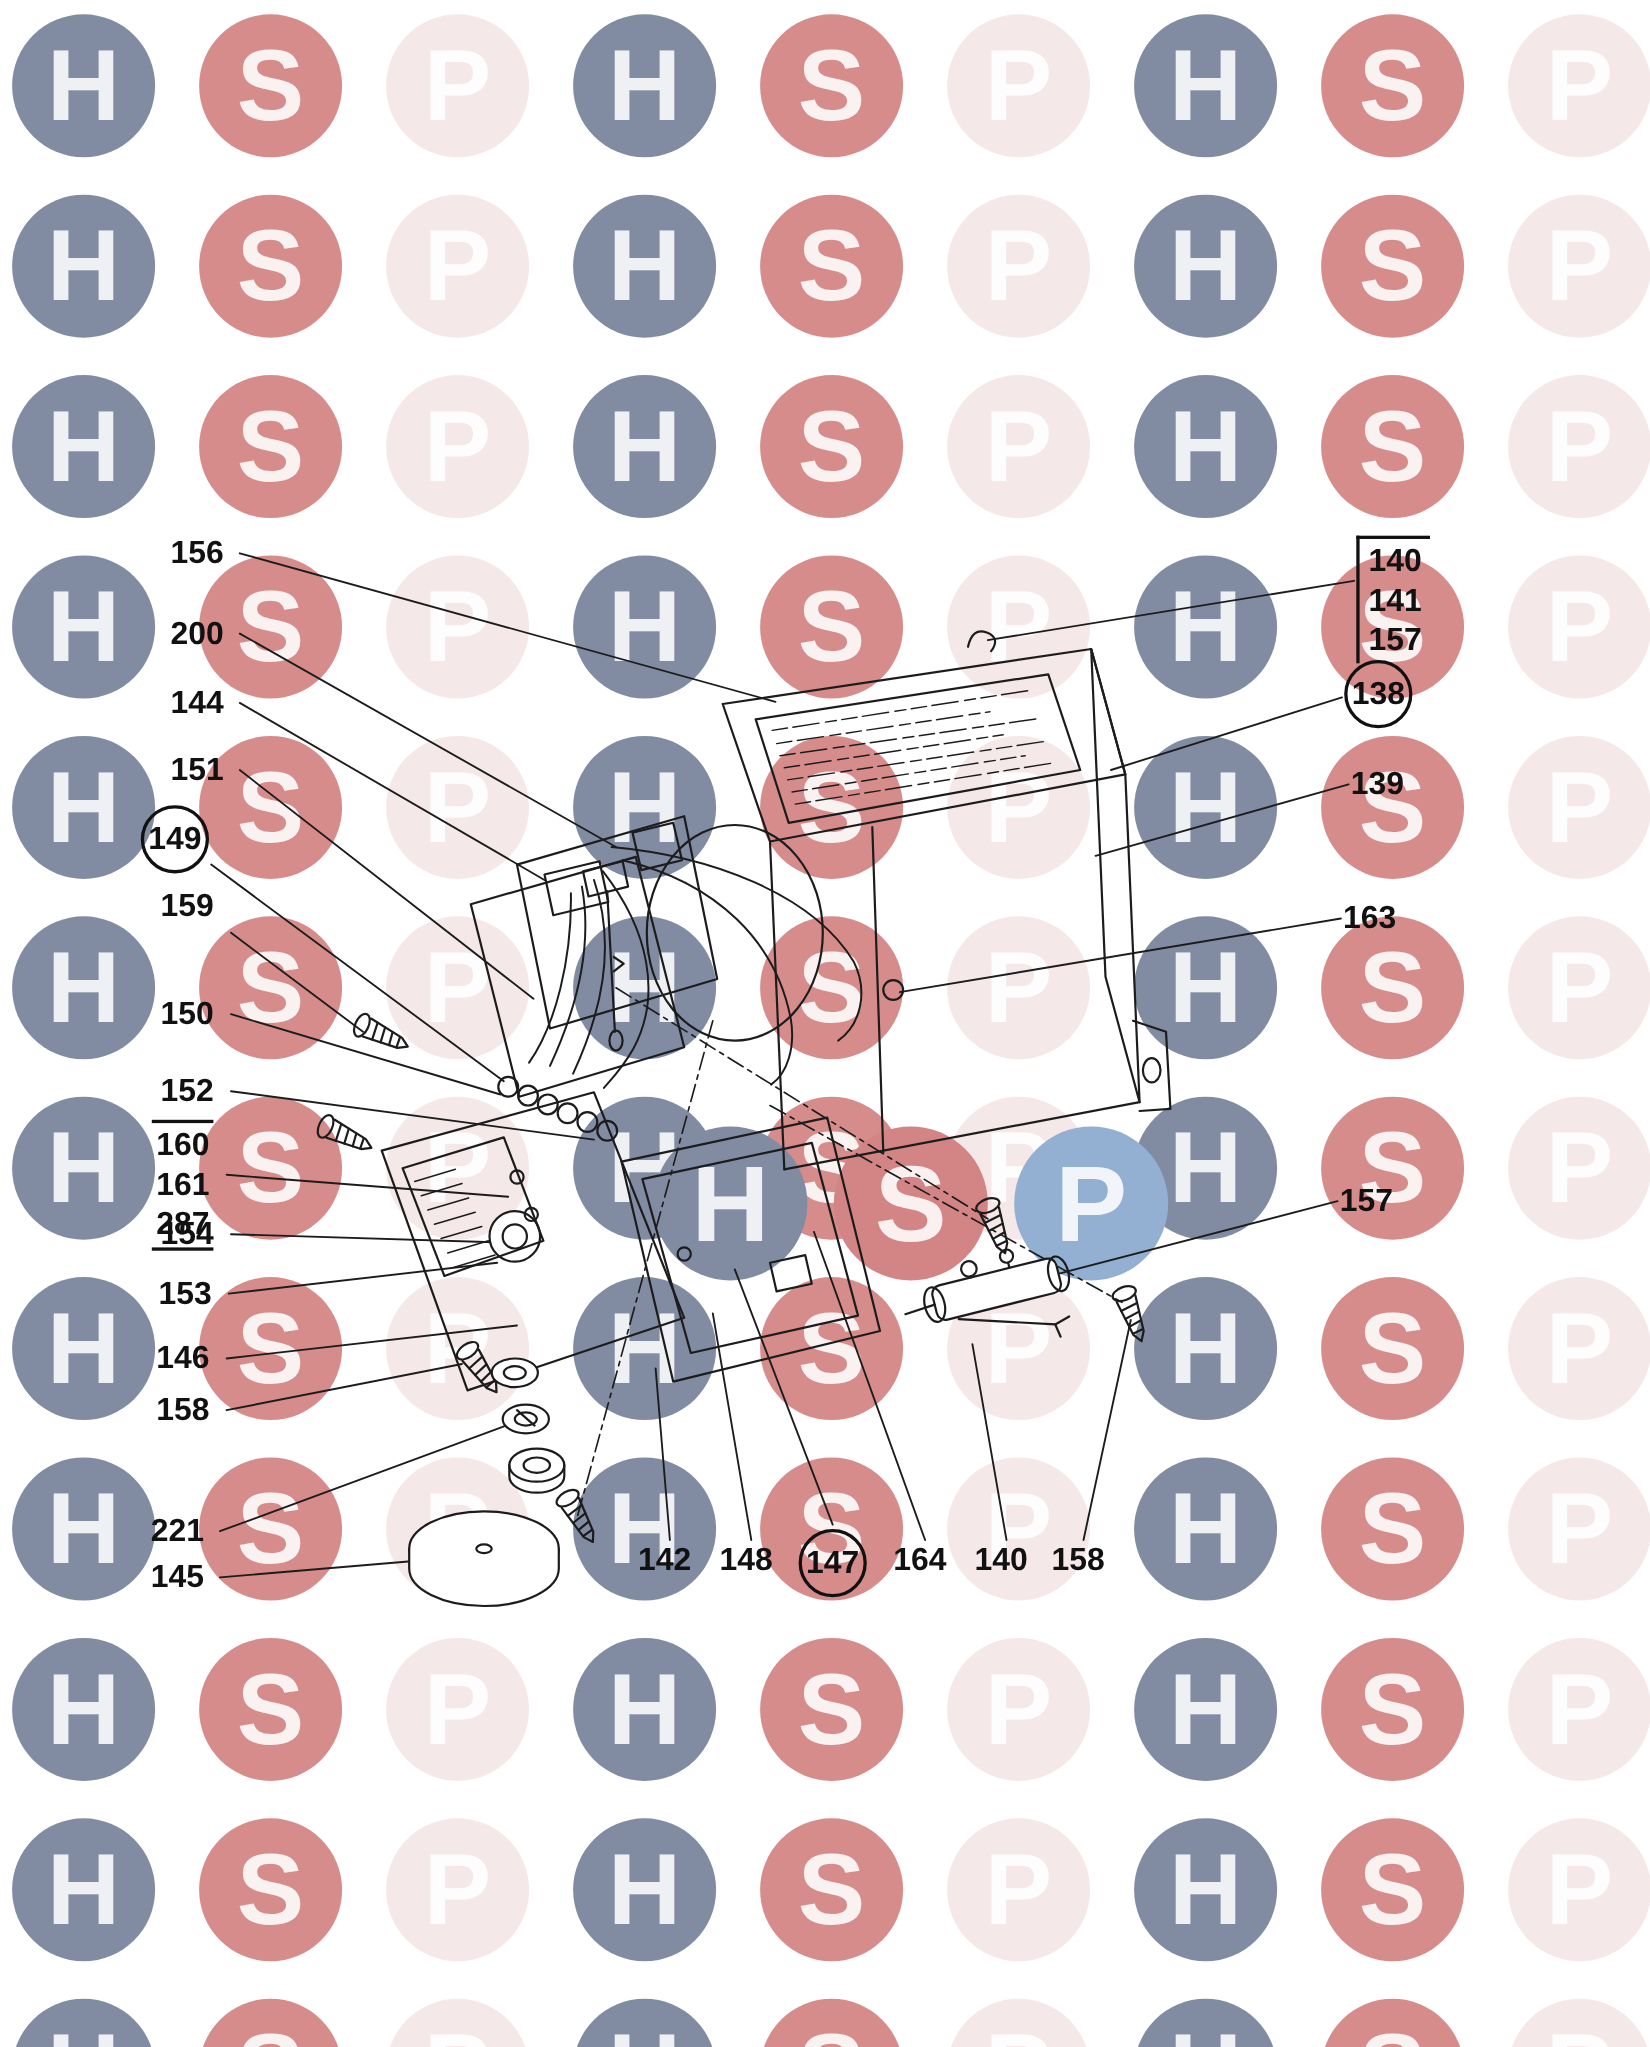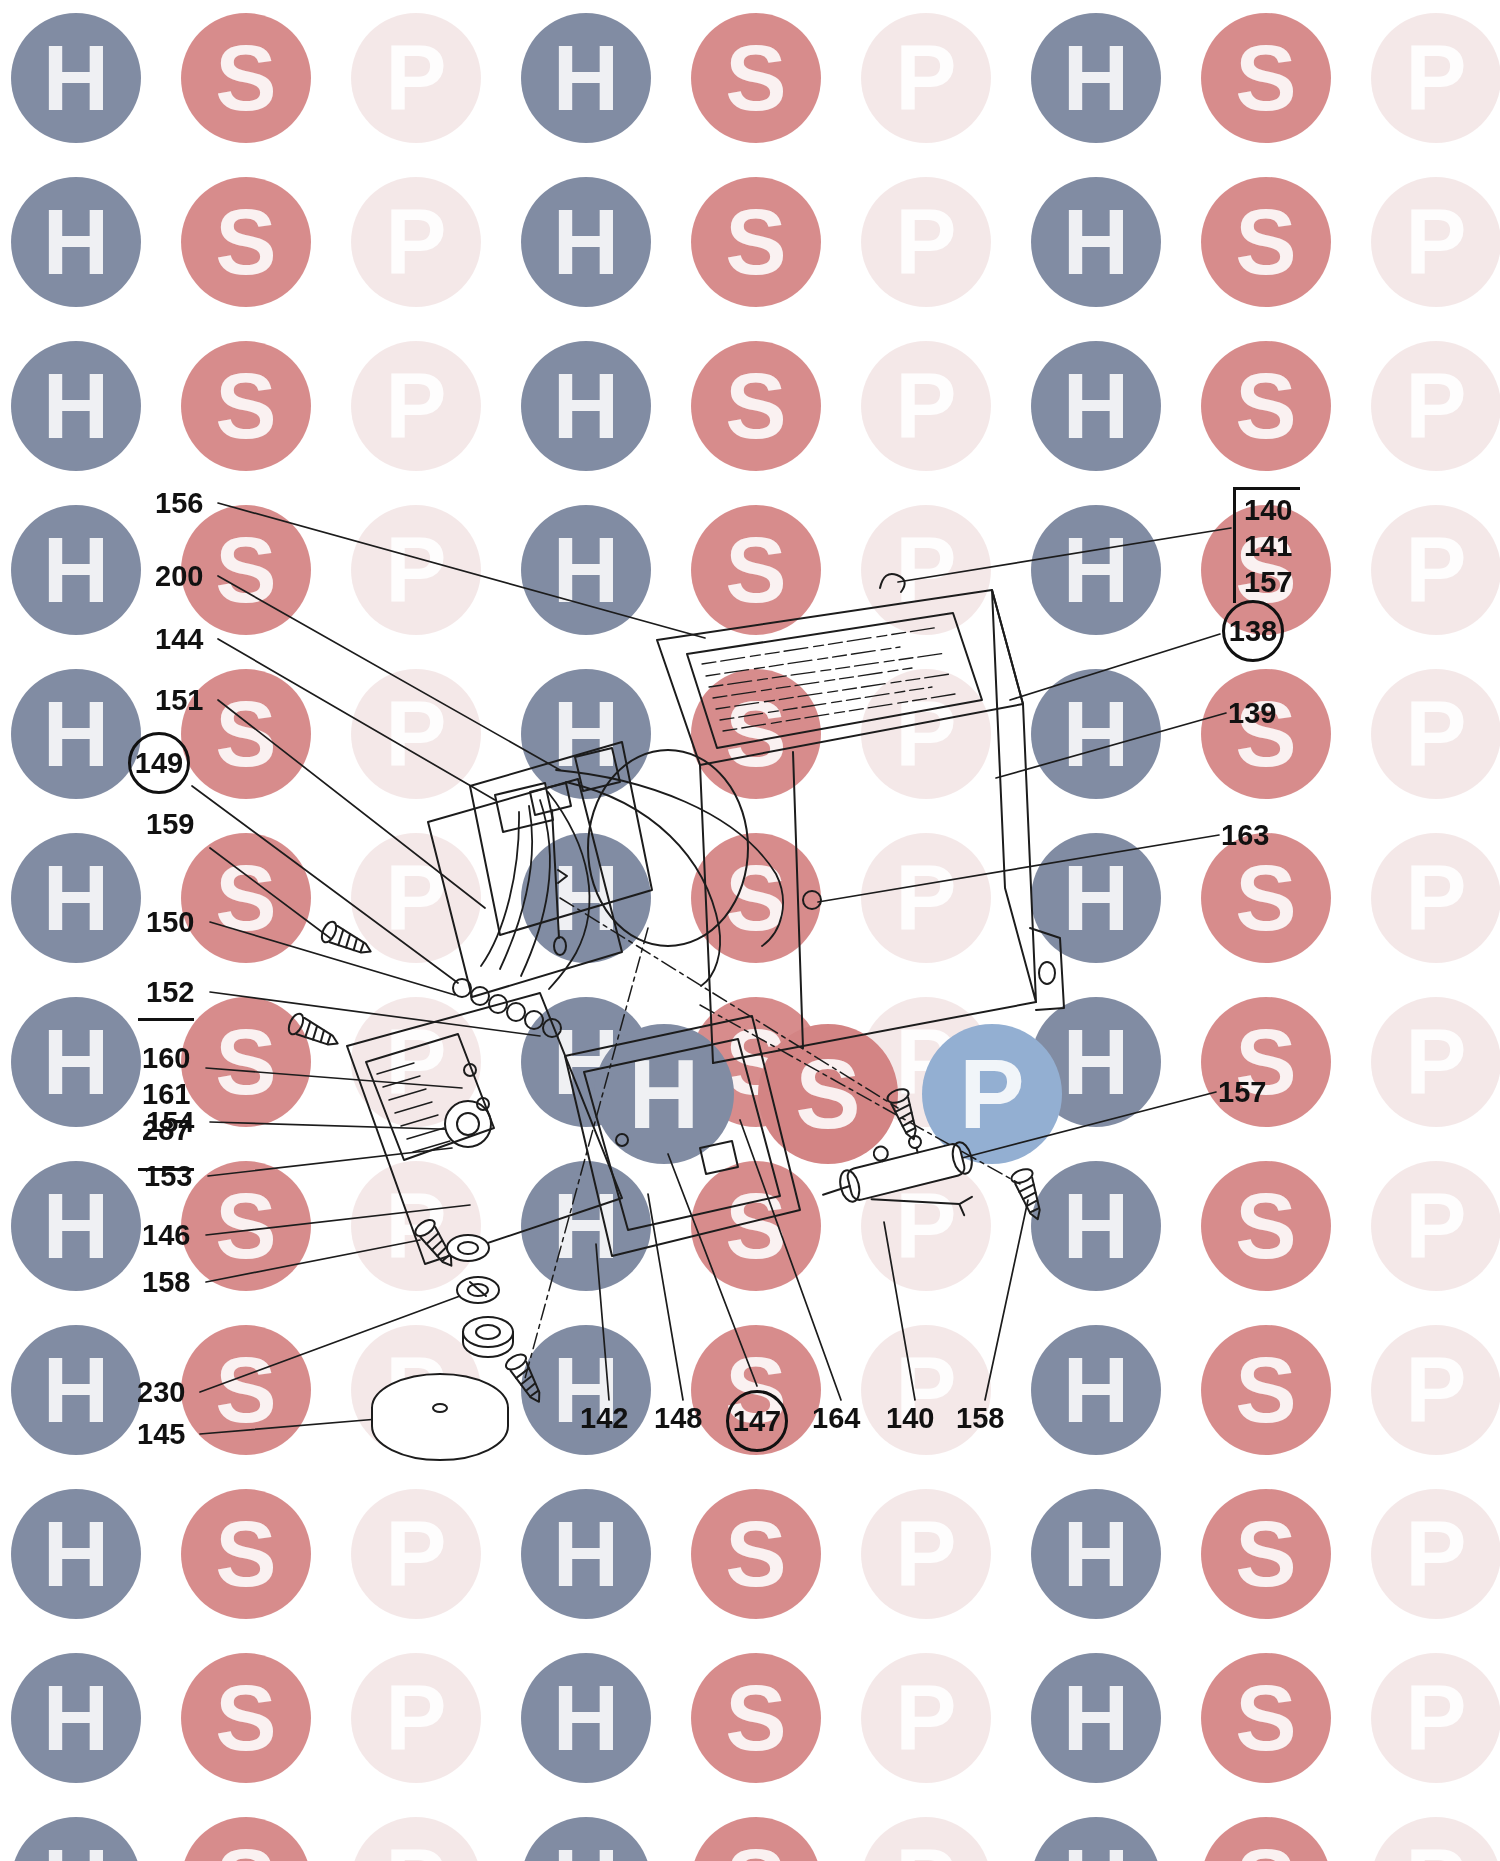--- a/index.html
+++ b/index.html
@@ -69,21 +69,21 @@
     display: flex;
     flex-direction: column;
     gap: 7px;
     font-weight: bold;
     font-size: 29px;
     line-height: 1;
     color: #111;
     padding: 6px 8px;
   }
   .bracket-top-left { border-top: 3px solid #111; border-left: 3px solid #111; }
-  .bracket-top-bottom { border-top: 3px solid #111; border-bottom: 3px solid #111; padding: 23px 4px; }
+  .bracket-top-bottom { border-top: 3px solid #111; border-bottom: 3px solid #111; padding: 6px 4px; }
 
   .caption {
     position: absolute;
     left: 133px;
     top: 1446px;
     z-index: 3;
     font-weight: bold;
     font-size: 31px;
     letter-spacing: 0.5px;
     color: #111;
@@ -387,21 +387,21 @@
     <div class="callout-group bracket-top-bottom" style="left:138px;top:1018px">
       <span>160</span>
       <span>161</span>
       <span>287</span>
     </div>
 
     <div class="callout" style="left:146px;top:1108px">154</div>
     <div class="callout" style="left:144px;top:1162px">153</div>
     <div class="callout" style="left:142px;top:1221px">146</div>
     <div class="callout" style="left:142px;top:1268px">158</div>
-    <div class="callout" style="left:137px;top:1378px">230</div>
+    <div class="callout" style="left:137px;top:1378px">221</div>
     <div class="callout" style="left:137px;top:1420px">145</div>
 
     <div class="callout-group bracket-top-left" style="left:1233px;top:487px">
       <span>140</span>
       <span>141</span>
       <span>157</span>
     </div>
 
     <div class="callout circled" style="left:1222px;top:600px">138</div>
     <div class="callout" style="left:1228px;top:699px">139</div>

